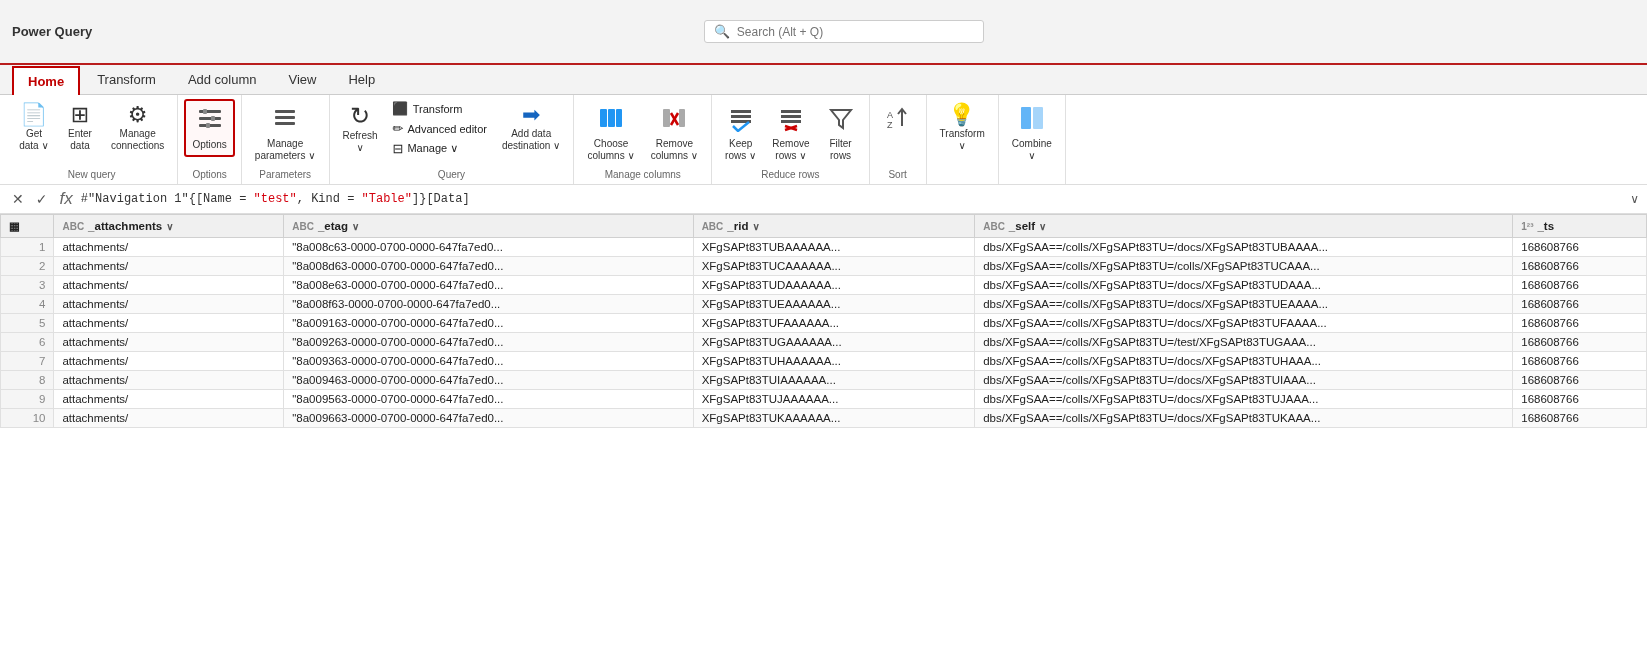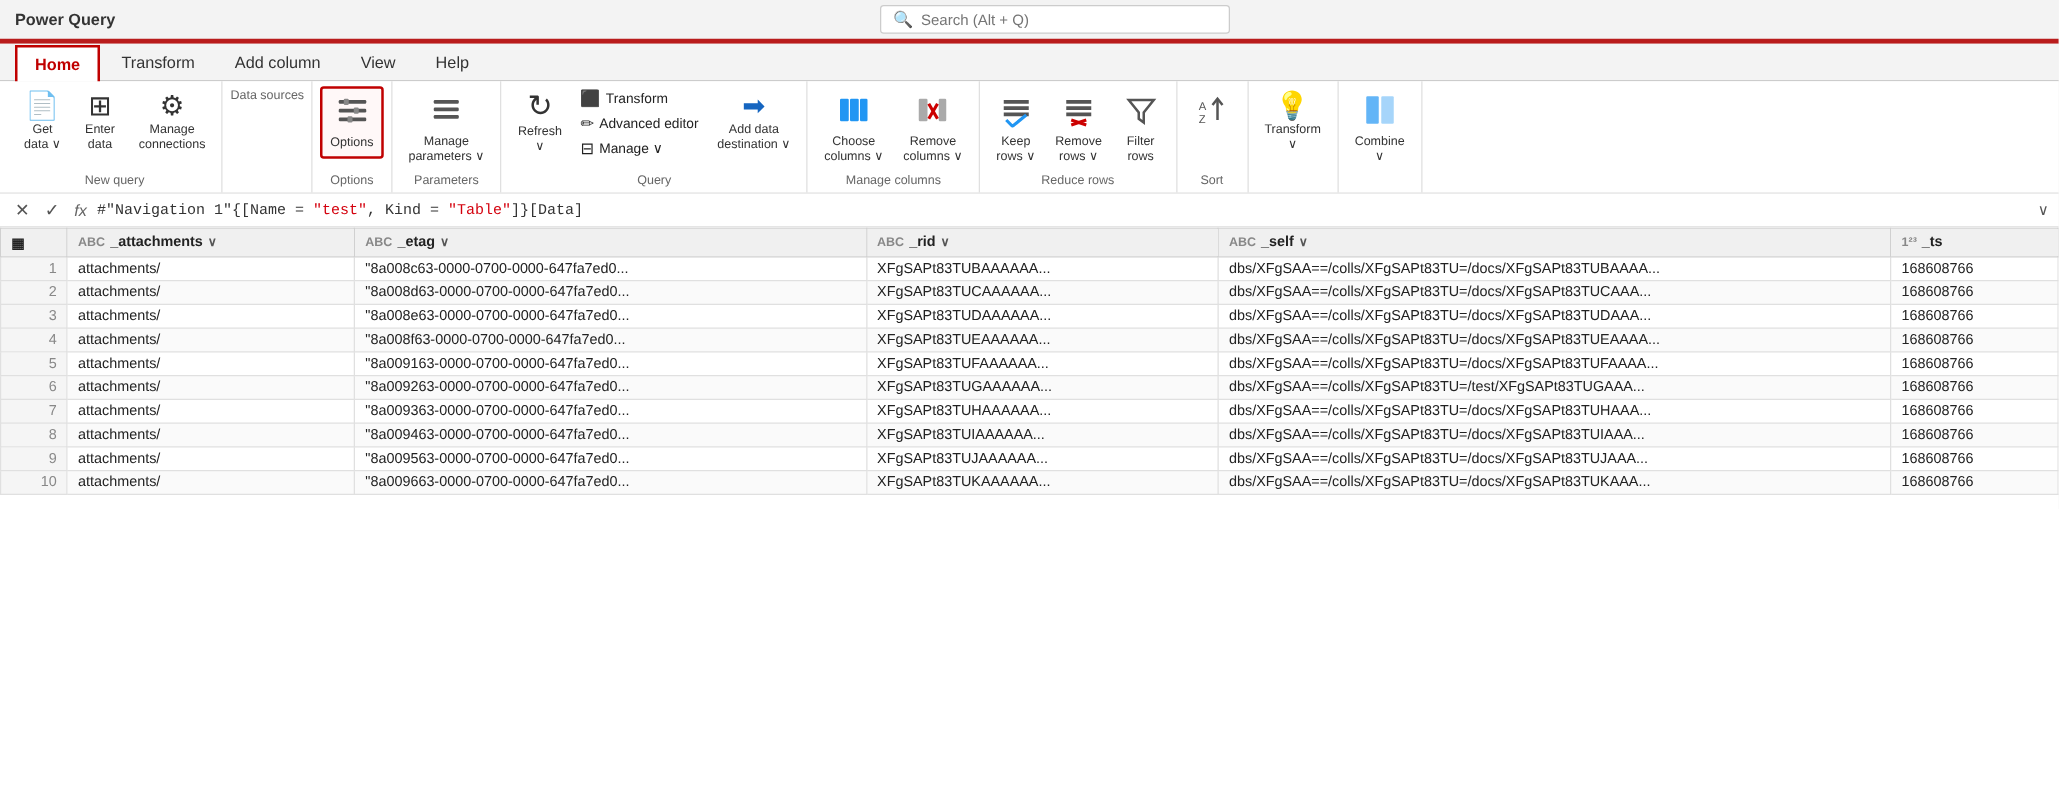--- a/index.html
+++ b/index.html
@@ -4,22 +4,22 @@
   <style>
     * { box-sizing: border-box; margin: 0; padding: 0; }
     body { font-family: 'Segoe UI', sans-serif; font-size: 12px; background: #f3f3f3; color: #222; overflow: hidden; }
 
     
     .title-bar {
       background: #f3f3f3;
       display: flex;
       align-items: center;
       justify-content: space-between;
-      padding: 4px 12px;
-      border-bottom: 4px solid #b91c1c;
+      padding: 20px 12px;
+      border-bottom: 2px solid #b91c1c;
     }
     .title-bar-left { font-size: 13px; font-weight: 600; color: #333; }
     .search-box {
       display: flex; align-items: center;
       border: 1px solid #ccc; background: white;
       padding: 3px 10px; border-radius: 3px; width: 280px;
     }
     .search-box input {
       border: none; outline: none; font-size: 12px; color: #555; width: 240px; background: transparent;
     }
@@ -122,21 +122,21 @@
     .formula-bar {
       background: white;
       display: flex;
       align-items: center;
       padding: 4px 8px;
       border-bottom: 1px solid #ddd;
       gap: 8px;
     }
     .formula-bar-btns { display: flex; gap: 4px; }
     .formula-bar-btn { cursor: pointer; color: #555; font-size: 14px; padding: 1px 4px; }
-    .formula-fx { color: #666; font-size: 13px; font-style: italic; }
+    .formula-fx { color: #666; font-size: 17px; font-style: italic; }
     .formula-content { flex: 1; font-size: 12px; color: #333; font-family: 'Courier New', monospace; }
     .formula-content .string { color: #d4000d; }
     .formula-expand { color: #555; cursor: pointer; margin-left: auto; }
 
     
     .main-layout {
       display: flex;
       height: calc(645px - 180px);
     }
 
@@ -250,23 +250,20 @@
         <div class="label">Enter<br>data</div>
       </div>
       <div class="ribbon-btn">
         <div class="icon">⚙</div>
         <div class="label">Manage<br>connections</div>
       </div>
     </div>
     <div class="ribbon-group-label">New query</div>
   </div>
 
-  <div class="ribbon-group">
-    <div class="ribbon-group-label">Data sources</div>
-  </div>
 
   <div class="ribbon-group">
     <div class="ribbon-group-inner">
       <div class="ribbon-btn highlighted" style="border:2px solid #c00000; background:#fff8f8;">
         <div class="icon">
           <svg width="28" height="28" viewBox="0 0 28 28" fill="none" xmlns="http://www.w3.org/2000/svg">
             <rect x="3" y="5" width="22" height="3" rx="1" fill="#555"></rect>
             <rect x="3" y="12" width="22" height="3" rx="1" fill="#555"></rect>
             <rect x="3" y="19" width="22" height="3" rx="1" fill="#555"></rect>
             <rect x="7" y="4" width="4" height="5" rx="1" fill="#888"></rect>
@@ -499,21 +496,21 @@
     <td>"8a008c63-0000-0700-0000-647fa7ed0...</td>
     <td>XFgSAPt83TUBAAAAAA...</td>
     <td>dbs/XFgSAA==/colls/XFgSAPt83TU=/docs/XFgSAPt83TUBAAAA...</td>
     <td>168608766</td>
   </tr>
           <tr>
     <td class="row-num-col">2</td>
     <td>attachments/</td>
     <td>"8a008d63-0000-0700-0000-647fa7ed0...</td>
     <td>XFgSAPt83TUCAAAAAA...</td>
-    <td>dbs/XFgSAA==/colls/XFgSAPt83TU=/docs/XFgSAPt83TUCAAA...</td>
+    <td>dbs/XFgSAA==/colls/XFgSAPt83TU=/colls/XFgSAPt83TUCAAA...</td>
     <td>168608766</td>
   </tr>
           <tr>
     <td class="row-num-col">3</td>
     <td>attachments/</td>
     <td>"8a008e63-0000-0700-0000-647fa7ed0...</td>
     <td>XFgSAPt83TUDAAAAAA...</td>
     <td>dbs/XFgSAA==/colls/XFgSAPt83TU=/docs/XFgSAPt83TUDAAA...</td>
     <td>168608766</td>
   </tr>

